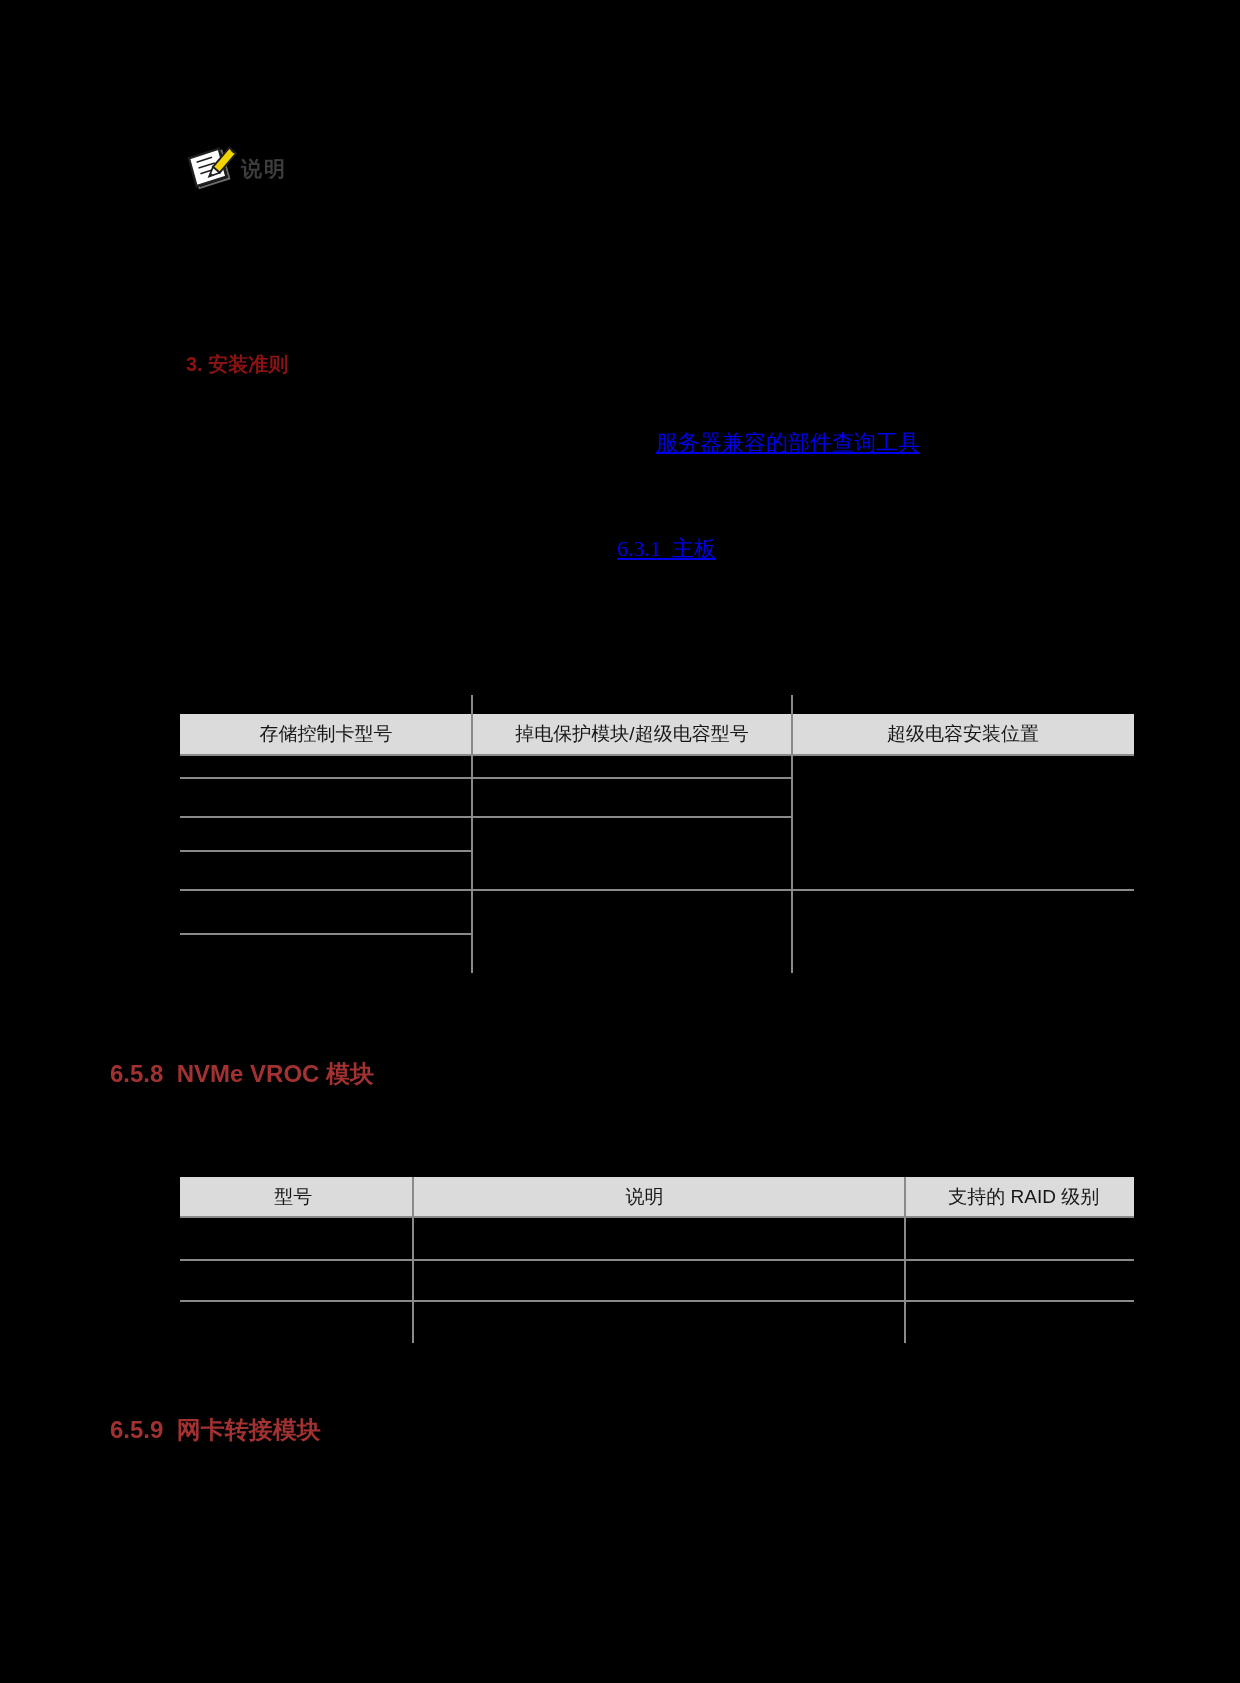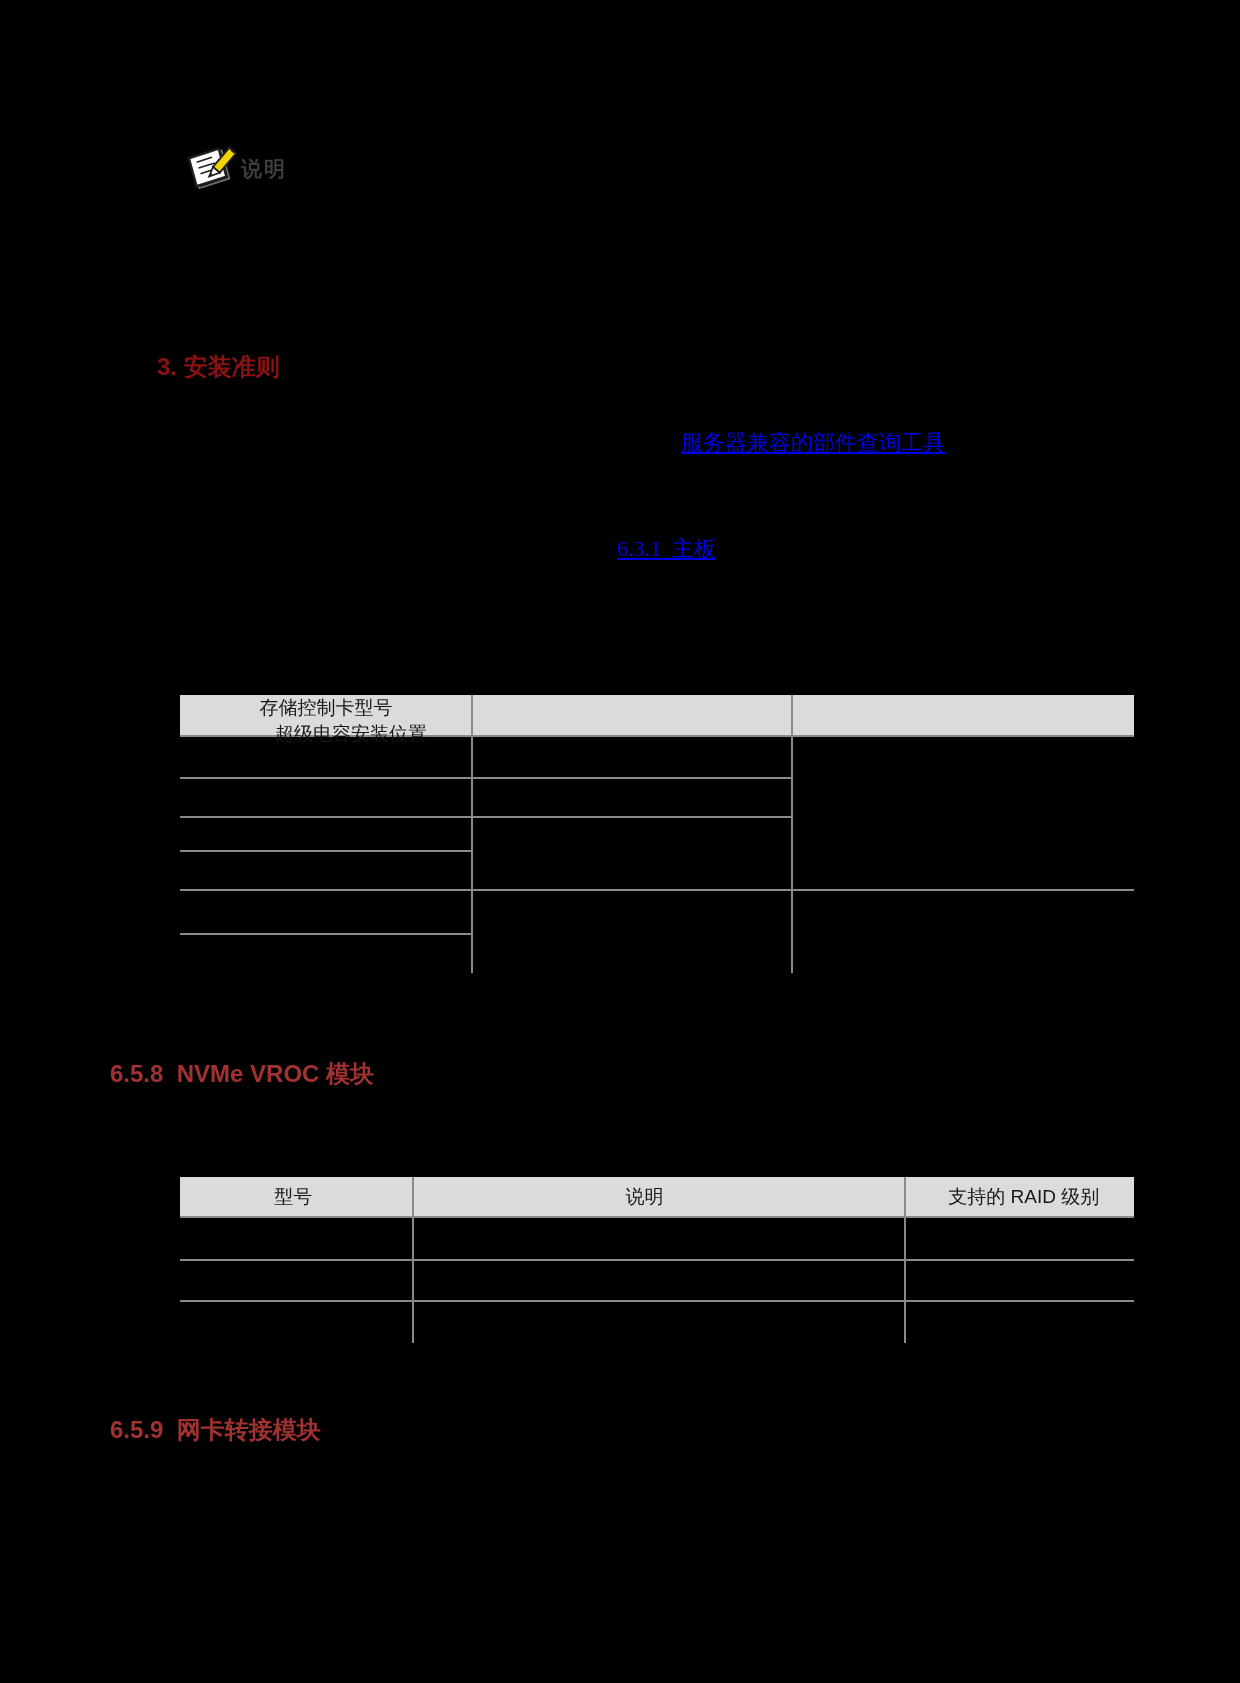--- a/index.html
+++ b/index.html
@@ -6,35 +6,35 @@
   #page{position:relative;width:1240px;height:1683px;background:var(--page-bg);overflow:hidden;
         font-family:"Liberation Sans",sans-serif;text-decoration:underline;}
   .abs{position:absolute;}
   .hline{position:absolute;height:2px;background:var(--grid-gray);}
   .vline{position:absolute;width:2px;background:var(--grid-gray);}
 
   .note-icon{left:186px;top:141px;width:52px;height:50px;}
   .note-label{left:241px;top:155px;font-size:21px;font-weight:bold;color:var(--note-gray);
               letter-spacing:2px;white-space:pre;}
 
-  .h-install{left:157px;top:351px;font-size:24px;font-weight:bold;color:var(--heading-red-dark);white-space:pre;}
+  .h-install{left:186px;top:351px;font-size:20px;font-weight:bold;color:var(--heading-red-dark);white-space:pre;}
   .h-section{font-size:24px;font-weight:bold;color:var(--heading-red);white-space:pre;}
   .h-658{left:110px;top:1036px;margin-top:22px;}
   .h-659{left:110px;top:1414px;}
 
   .doc-link{font-family:"Liberation Serif",serif;font-size:22px;color:var(--link-blue);
             text-decoration:underline;white-space:pre;cursor:pointer;}
-  .link-compat{left:681px;top:428px;}
+  .link-compat{left:656px;top:428px;}
   .link-board{left:617px;top:534px;}
 
   .thead{position:absolute;display:flex;background:var(--thead-bg);
          border-bottom:2px solid var(--grid-gray);box-sizing:border-box;}
   .thead .cell{display:flex;align-items:center;justify-content:center;
                font-size:19px;color:var(--thead-text);white-space:pre;}
-  .t1-head{left:180px;top:695px;width:954px;height:42px;flex-direction:column;}
+  .t1-head{left:180px;top:714px;width:954px;height:42px;}
   .t1-c1{width:292px;} .t1-c2{width:320px;} .t1-c3{width:342px;}
   .t2-head{left:180px;top:1177px;width:954px;height:41px;align-items:center;}
   .t2-c1{width:234px;} .t2-c2{width:492px;} .t2-c3{width:228px;padding-left:31px;}
 
   
   .t1-v1{left:471px;top:695px;height:278px;}
   .t1-v2{left:791px;top:695px;height:278px;}
   .t1-h1{left:180px;top:777px;width:613px;}
   .t1-h2{left:180px;top:816px;width:613px;}
   .t1-h3{left:180px;top:850px;width:293px;}
@@ -65,20 +65,21 @@
   </svg>
   <div class="abs note-label">说明</div>
 
   <div class="abs h-install">3. 安装准则</div>
 
   <a class="abs doc-link link-compat">服务器兼容的部件查询工具</a>
   <a class="abs doc-link link-board">6.3.1  主板</a>
 
   <div class="thead t1-head">
     <div class="cell t1-c1">存储控制卡型号</div>
+    <div class="cell t1-c2">掉电保护模块/超级电容型号</div>
     <div class="cell t1-c3">超级电容安装位置</div>
   </div>
   <div class="vline t1-v1"></div>
   <div class="vline t1-v2"></div>
   <div class="hline t1-h1"></div>
   <div class="hline t1-h2"></div>
   <div class="hline t1-h3"></div>
   <div class="hline t1-h4"></div>
   <div class="hline t1-h5"></div>
 

